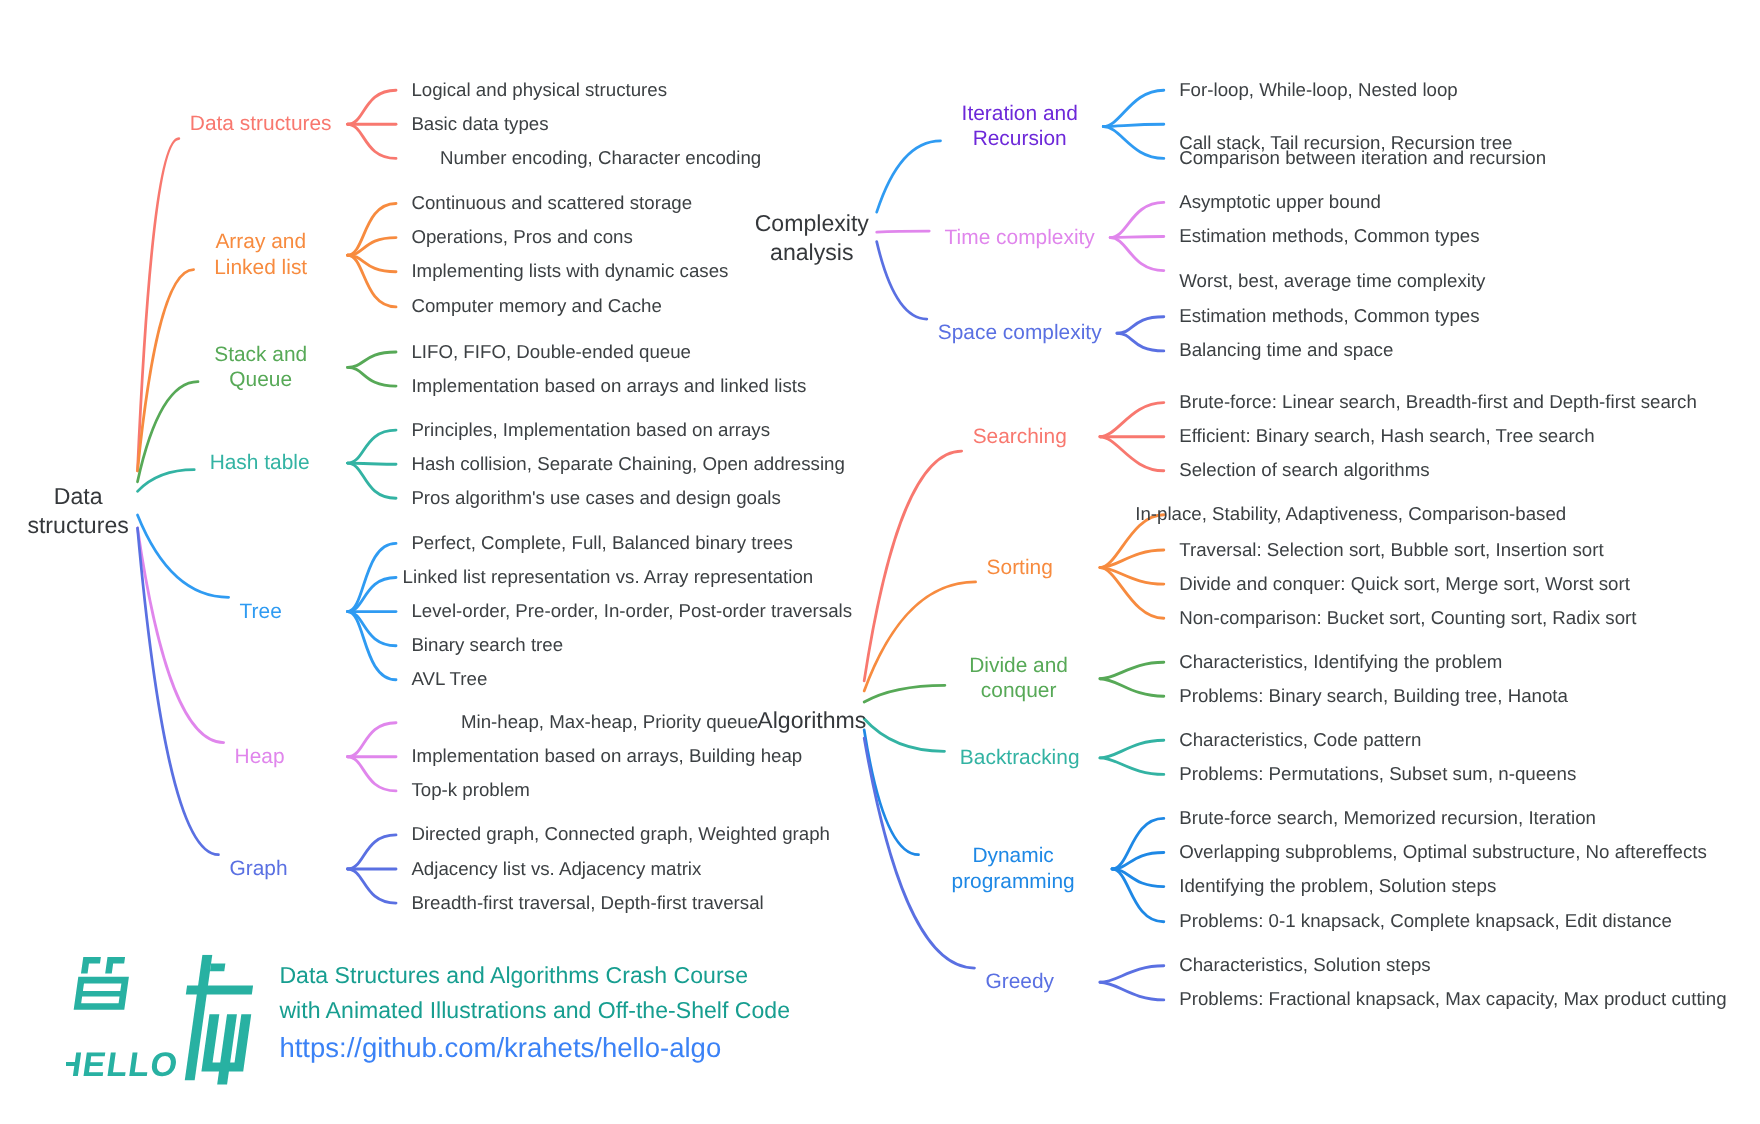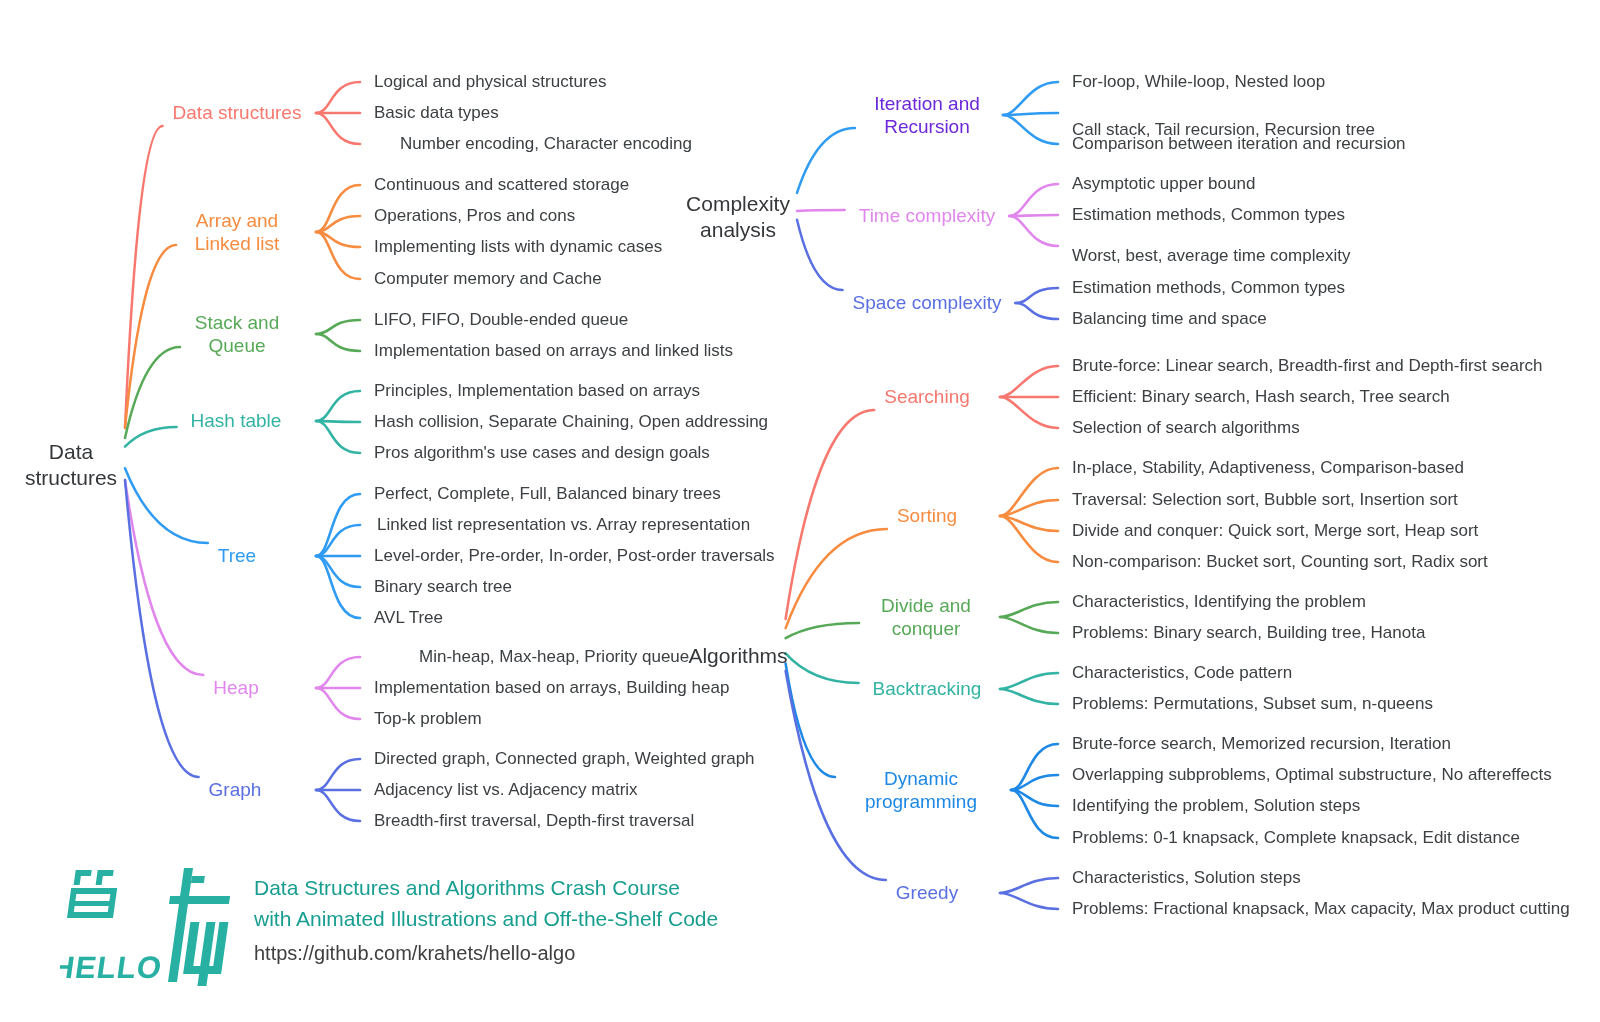--- a/index.html
+++ b/index.html
@@ -16,21 +16,21 @@
   .root{font-size:21px;color:#35383b;margin-top:11px;}
   .branch{font-size:19px;}
   .leaf{
     position:absolute;transform:translateY(-50%);
     font-size:17px;color:#3c4043;white-space:nowrap;
   }
   .footer{position:absolute;left:60px;top:868px;display:flex;align-items:flex-start;}
   .logo{display:block;}
   .footer-text{margin-left:22px;padding-top:4px;}
   .footer-title{font-size:21px;line-height:31px;color:#179e90;}
-  .footer-url{font-size:20px;line-height:30px;margin-top:4px;color:#404040;}
+  .footer-url{font-size:25px;line-height:30px;margin-top:4px;color:#3b82f6;}
 </style>
 </head>
 <body>
 
 <div class="canvas">
   <svg id="links" viewBox="0 0 1600 1022" xmlns="http://www.w3.org/2000/svg">
       <path d="M 125 428 C 132.5171875 261.9, 143.79296875 126, 162.5859375 126" fill="none" stroke="#f8786f" stroke-width="2.5" stroke-linecap="round"></path>
       <path d="M 316 113 C 332 113, 330 82, 360 82" fill="none" stroke="#f8786f" stroke-width="2.6" stroke-linecap="round"></path>
       <path d="M 316 113 C 332 113, 330 113, 360 113" fill="none" stroke="#f8786f" stroke-width="2.6" stroke-linecap="round"></path>
       <path d="M 316 113 C 332 113, 330 144, 360 144" fill="none" stroke="#f8786f" stroke-width="2.6" stroke-linecap="round"></path>
@@ -108,21 +108,21 @@
       <div class="leaf" style="left: 374px; top: 279px;">Computer memory and Cache</div>
       <div class="node branch" style="left: 237px; top: 334px; color: rgb(87, 169, 87); width: 94px; white-space: normal;">Stack and Queue</div>
       <div class="leaf" style="left: 374px; top: 320px;">LIFO, FIFO, Double-ended queue</div>
       <div class="leaf" style="left: 374px; top: 351px;">Implementation based on arrays and linked lists</div>
       <div class="node branch" style="left: 236px; top: 421px; color: rgb(51, 179, 163);">Hash table</div>
       <div class="leaf" style="left: 374px; top: 391px;">Principles, Implementation based on arrays</div>
       <div class="leaf" style="left: 374px; top: 422px;">Hash collision, Separate Chaining, Open addressing</div>
       <div class="leaf" style="left: 374px; top: 453px;">Pros algorithm's use cases and design goals</div>
       <div class="node branch" style="left: 237px; top: 556px; color: rgb(47, 155, 242);">Tree</div>
       <div class="leaf" style="left: 374px; top: 494px;">Perfect, Complete, Full, Balanced binary trees</div>
-      <div class="leaf" style="left: 377px; top: 525px;">Linked list representation vs. Array representation</div>
+      <div class="leaf" style="left: 366px; top: 525px;">Linked list representation vs. Array representation</div>
       <div class="leaf" style="left: 374px; top: 556px;">Level-order, Pre-order, In-order, Post-order traversals</div>
       <div class="leaf" style="left: 374px; top: 587px;">Binary search tree</div>
       <div class="leaf" style="left: 374px; top: 618px;">AVL Tree</div>
       <div class="node branch" style="left: 236px; top: 688px; color: rgb(224, 134, 236);">Heap</div>
       <div class="leaf" style="left: 395px; top: 657px; margin-left: 24px;">Min-heap, Max-heap, Priority queue</div>
       <div class="leaf" style="left: 374px; top: 688px;">Implementation based on arrays, Building heap</div>
       <div class="leaf" style="left: 374px; top: 719px;">Top-k problem</div>
       <div class="node branch" style="left: 235px; top: 790px; color: rgb(90, 112, 226);">Graph</div>
       <div class="leaf" style="left: 374px; top: 759px;">Directed graph, Connected graph, Weighted graph</div>
       <div class="leaf" style="left: 374px; top: 790px;">Adjacency list vs. Adjacency matrix</div>
@@ -138,23 +138,23 @@
       <div class="leaf" style="left: 1072px; top: 246px; margin-top: 10px;">Worst, best, average time complexity</div>
       <div class="node branch" style="left: 927px; top: 303px; color: rgb(90, 112, 226);">Space complexity</div>
       <div class="leaf" style="left: 1072px; top: 288px;">Estimation methods, Common types</div>
       <div class="leaf" style="left: 1072px; top: 319px;">Balancing time and space</div>
       <div class="node root" style="left: 738px; top: 645px;">Algorithms</div>
       <div class="node branch" style="left: 927px; top: 397px; color: rgb(248, 120, 111);">Searching</div>
       <div class="leaf" style="left: 1072px; top: 366px;">Brute-force: Linear search, Breadth-first and Depth-first search</div>
       <div class="leaf" style="left: 1072px; top: 397px;">Efficient: Binary search, Hash search, Tree search</div>
       <div class="leaf" style="left: 1072px; top: 428px;">Selection of search algorithms</div>
       <div class="node branch" style="left: 927px; top: 516px; color: rgb(247, 139, 63);">Sorting</div>
-      <div class="leaf" style="left: 1072px; top: 468px; text-align: center;">In-place, Stability, Adaptiveness, Comparison-based</div>
+      <div class="leaf" style="left: 1032px; top: 468px; text-align: center;">In-place, Stability, Adaptiveness, Comparison-based</div>
       <div class="leaf" style="left: 1072px; top: 500px;">Traversal: Selection sort, Bubble sort, Insertion sort</div>
-      <div class="leaf" style="left: 1072px; top: 531px;">Divide and conquer: Quick sort, Merge sort, Heap sort</div>
+      <div class="leaf" style="left: 1072px; top: 531px;">Divide and conquer: Quick sort, Merge sort, Worst sort</div>
       <div class="leaf" style="left: 1072px; top: 562px;">Non-comparison: Bucket sort, Counting sort, Radix sort</div>
       <div class="node branch" style="left: 926px; top: 617px; color: rgb(87, 169, 87); width: 106px; white-space: normal;">Divide and conquer</div>
       <div class="leaf" style="left: 1072px; top: 602px;">Characteristics, Identifying the problem</div>
       <div class="leaf" style="left: 1072px; top: 633px;">Problems: Binary search, Building tree, Hanota</div>
       <div class="node branch" style="left: 927px; top: 689px; color: rgb(51, 179, 163);">Backtracking</div>
       <div class="leaf" style="left: 1072px; top: 673px; text-align: right;">Characteristics, Code pattern</div>
       <div class="leaf" style="left: 1072px; top: 704px;">Problems: Permutations, Subset sum, n-queens</div>
       <div class="node branch" style="left: 921px; top: 790px; color: rgb(30, 136, 229); width: 152px; white-space: normal;">Dynamic programming</div>
       <div class="leaf" style="left: 1072px; top: 744px;">Brute-force search, Memorized recursion, Iteration</div>
       <div class="leaf" style="left: 1072px; top: 775px;">Overlapping subproblems, Optimal substructure, No aftereffects</div>

